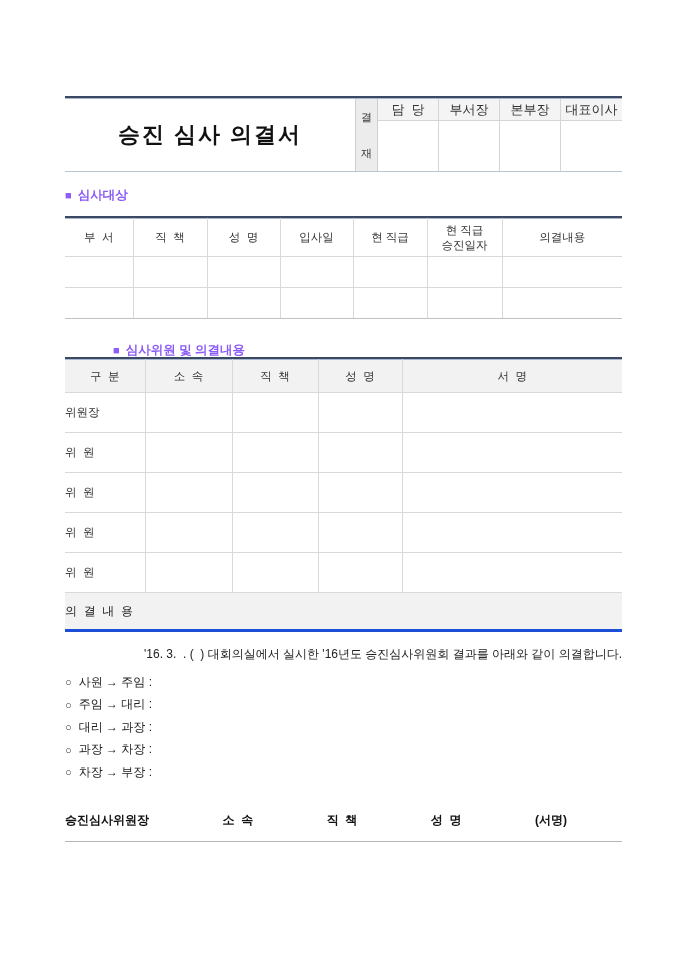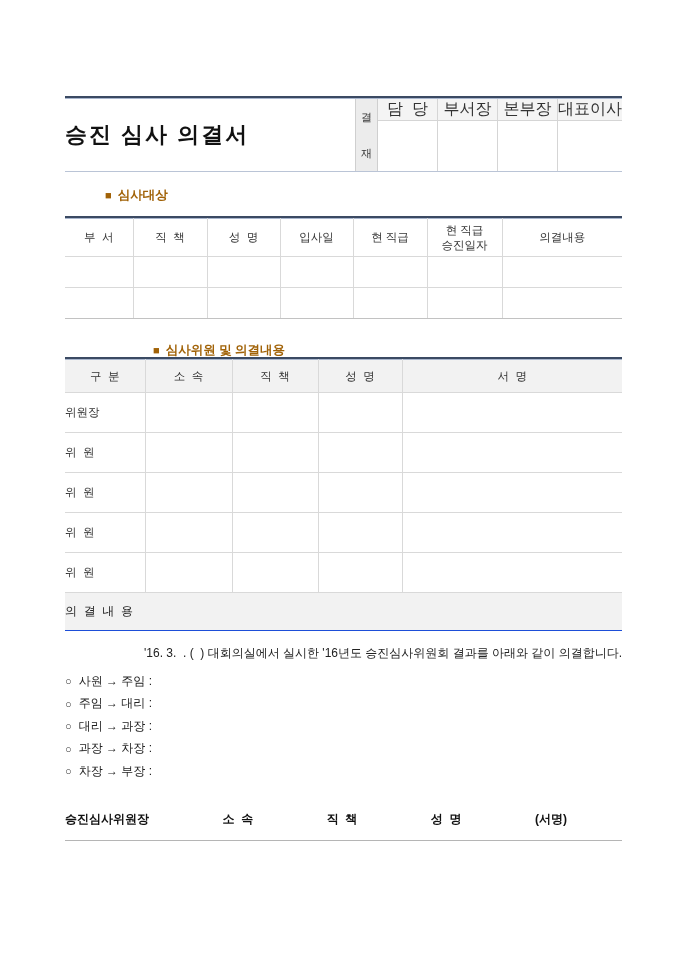--- a/index.html
+++ b/index.html
@@ -8,39 +8,39 @@
   .page { position: relative; width: 680px; height: 962px; background: #fff; }
   .content { padding: 96px 58px 0 65px; }
 
   
   .doc-header { border-top: 2px solid #3b4a63; }
   .doc-header-inner {
     border-top: 1px solid #a9b6cd;
     border-bottom: 1px solid #bac4d6;
     display: flex; height: 74px;
   }
-  .title-cell { width: 290px; display: flex; align-items: center; }
+  .title-cell { width: 290px; display: flex; align-items: center; justify-content: center; }
   .doc-title { font-size: 22px; font-weight: bold; letter-spacing: 2px; color: #111; }
   .approval { flex: 1; display: grid; grid-template-columns: 23px 1fr 1fr 1fr 1fr; grid-template-rows: 22px 1fr; }
   .stamp-cell {
     grid-row: 1 / 3; background: #ececec;
     border-left: 1px solid #cfcfcf; border-right: 1px solid #cfcfcf;
     display: flex; flex-direction: column; justify-content: space-around; align-items: center;
     font-size: 11px; color: #333;
   }
   .appr-head {
     background: #f4f4f4; border-right: 1px solid #d5d5d5; border-bottom: 1px solid #d5d5d5;
-    font-size: 16px; color: #333; display: flex; align-items: center; justify-content: center;
+    font-size: 13px; color: #333; display: flex; align-items: center; justify-content: center;
     white-space: pre;
   }
   .appr-head.last, .appr-sign.last { border-right: none; font-family: Liberation Serif, serif; }
   .appr-sign { border-right: 1px solid #d5d5d5; background: #fff; }
 
   
-  .section-label { font-size: 12.5px; font-weight: bold; color: #a16207; line-height: 13px; margin-left: 40px; }
+  .section-label { font-size: 12.5px; font-weight: bold; color: #8b5cf6; line-height: 13px; }
   .section-label .sq { font-size: 11px; margin-right: 6px; }
   .section-label.first { margin-top: 17px; }
   .section-label.second { margin-top: 25px; padding-left: 48px; }
 
   
   .tablewrap { border-top: 2px solid #3b4a63; }
   .tablewrap.t1w { margin-top: 14px; }
   .tablewrap.t2w { }
   table { border-collapse: collapse; width: 100%; table-layout: fixed; border-top: 1px solid #a9b6cd; }
   th, td { border-right: 1px solid #d9d9d9; border-bottom: 1px solid #d9d9d9; }
@@ -48,21 +48,21 @@
   th {
     font-weight: normal; font-size: 11.5px; color: #333;
     text-align: center; vertical-align: middle; white-space: pre-wrap; line-height: 15px;
   }
   .t1 th { height: 38px; }
   .t1 td { height: 31px; }
   .t1 tr.lastrow td { border-bottom: 1px solid #c2c2c2; }
   .t2 thead th { height: 33px; background: #f2f2f2; }
   .t2 td { height: 40px; font-size: 11.5px; color: #333; text-align: left; vertical-align: middle; white-space: pre-wrap; }
   .t2 tr.footer td {
-    height: 38px; background: #f2f2f2; border-bottom: 1px solid #1d4ed8;
+    height: 38px; background: #f2f2f2; border-bottom: 3px solid #1d4ed8;
     font-size: 12px; color: #222;
   }
 
   
   .resolution-intro { margin-top: 14px; font-size: 12px; line-height: 17px; color: #222; white-space: pre-wrap; text-align: right; }
   .promotion-list { list-style: none; margin-top: 8px; }
   .promotion-list li { height: 22.5px; display: flex; align-items: center; font-size: 12px; color: #222; }
   .promotion-list .circ { font-size: 11px; margin-right: 7px; color: #333; }
 
   

